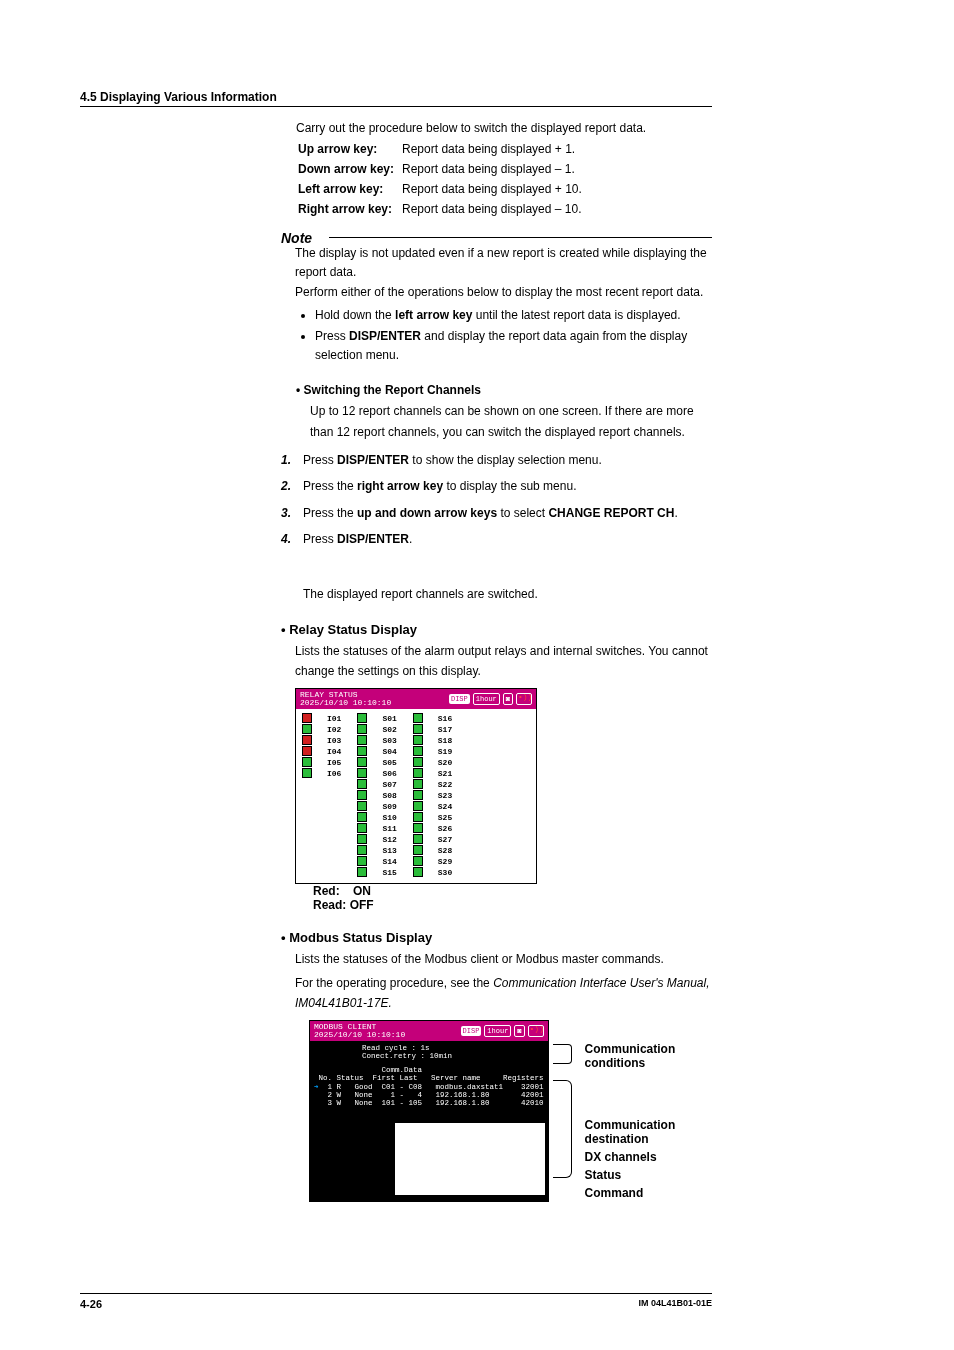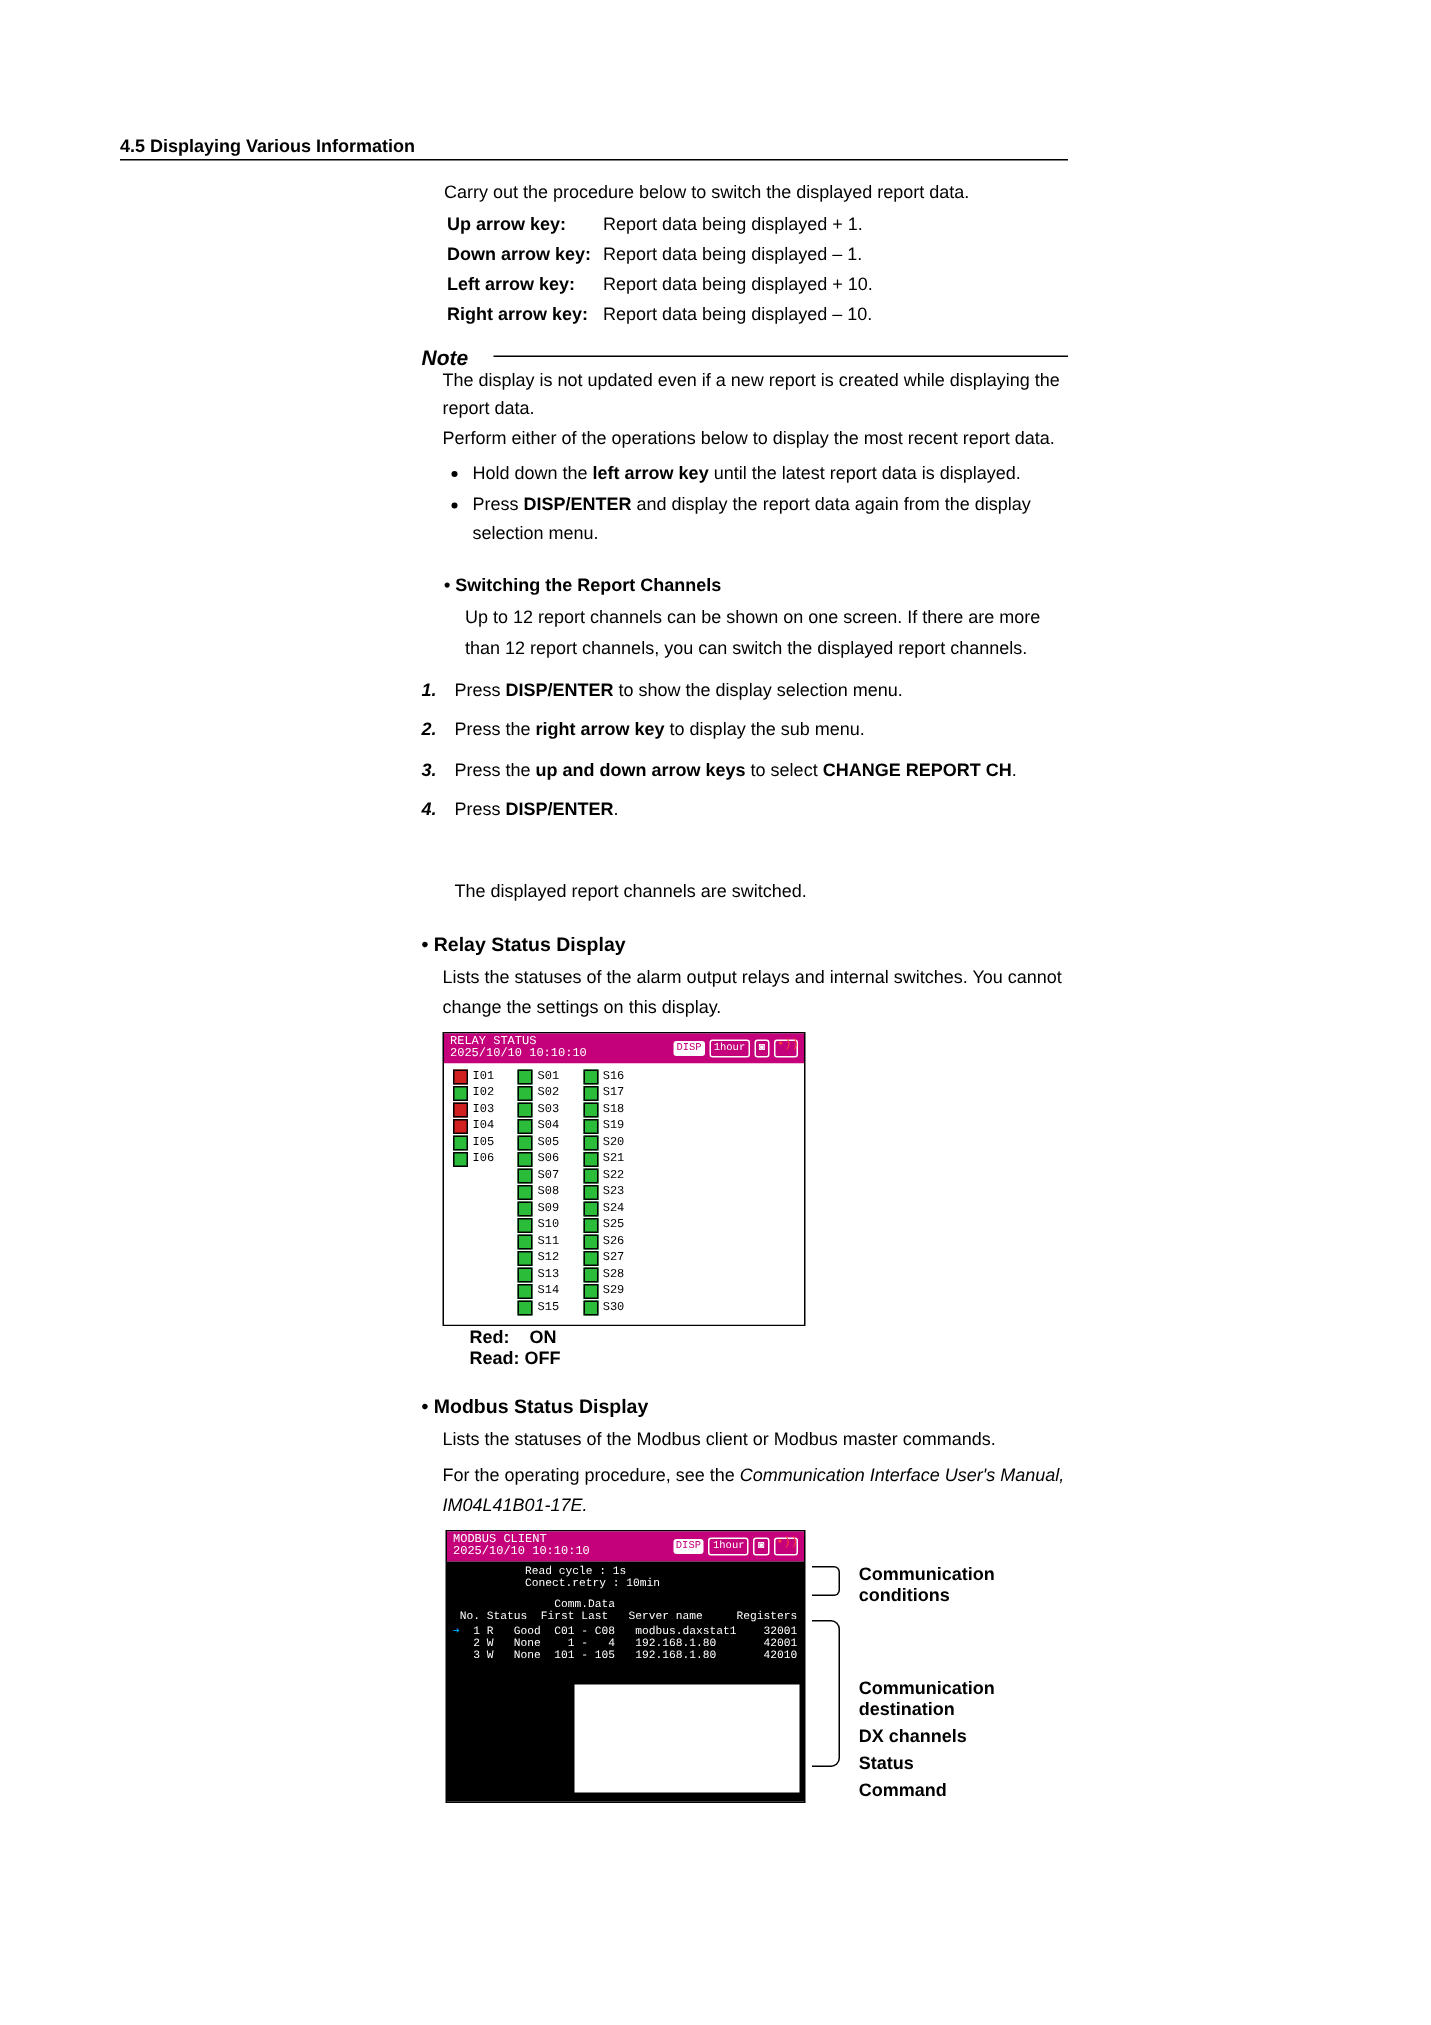--- a/index.html
+++ b/index.html
@@ -123,36 +123,36 @@
     position: absolute;
     left: 1px; top: -2px;
   }
   .relay-body {
     background: #fff;
     padding: 4px 6px 6px 6px;
     display: flex;
     gap: 16px;
   }
   .relay-col { display: flex; flex-direction: column; gap: 1px; }
-  .relay-item { display: flex; align-items: flex-start; gap: 3px; }
+  .relay-item { display: flex; align-items: flex-end; gap: 15px; font-weight: bold; }
   .sq {
     width: 8px; height: 8px;
     border: 1px solid #000;
     display: inline-block;
   }
   .sq.red { background: #d12020; }
   .sq.green { background: #2bbd3a; }
   .relay-label { color: #000; }
 
   .relay-anno { margin-left: 18px; font-size: 12px; }
   .relay-anno .red-k { font-weight: bold; }
   .relay-anno .red-v { font-weight: bold; }
 
   
-  .modbus-fig { display: flex; align-items: stretch; margin-top: 6px; margin-left: 16px; }
+  .modbus-fig { display: flex; align-items: stretch; margin-top: 6px; margin-left: 28px; }
   .modbus-shot {
     width: 240px;
     border: 1px solid #000;
     background: #fff;
     font-family: "Courier New", monospace;
     font-size: 7.5px;
     color: #fff;
     position: relative;
   }
   .modbus-body {
@@ -511,13 +511,17 @@
       <div class="mb-anno-col">
         <div class="mb-anno-1">Communication conditions</div>
         <div class="mb-anno-2">Communication destination</div>
         <div class="mb-anno-3">DX channels</div>
         <div class="mb-anno-4">Status</div>
         <div class="mb-anno-5">Command</div>
       </div>
     </div>
   </div>
 
+  <div class="footer">
+    <span class="pn">4-26</span>
+    <span class="doc">IM 04L41B01-01E</span>
+  </div>
 </div>
 
 </body></html>

